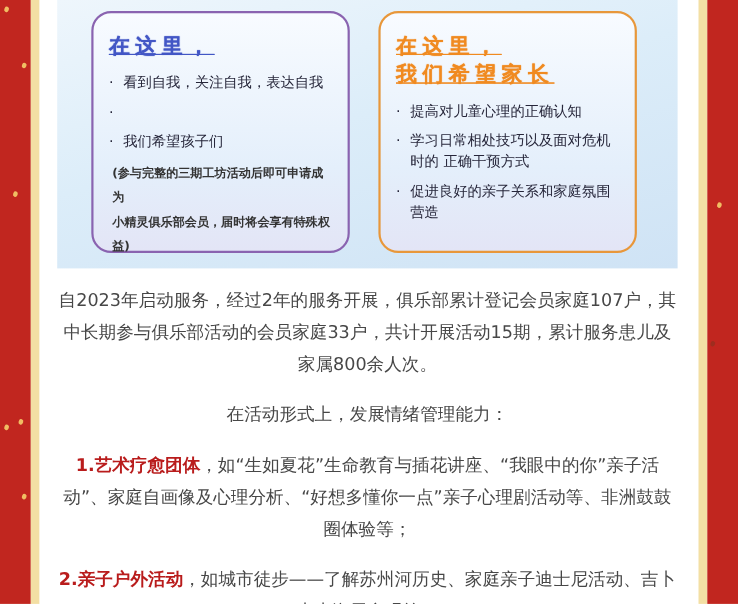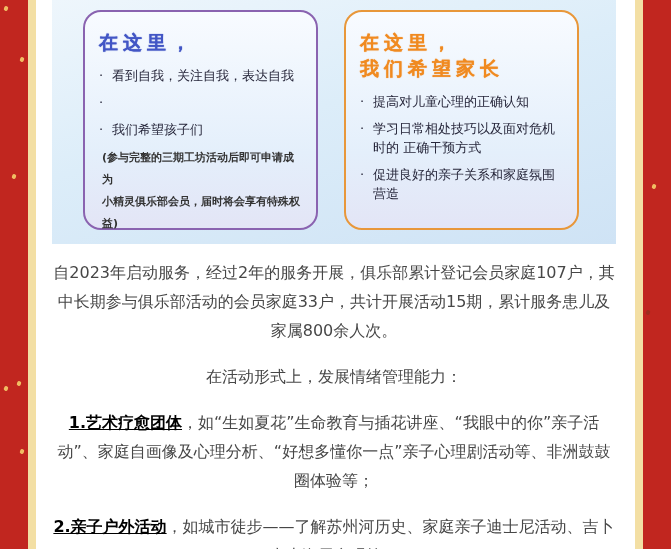--- a/index.html
+++ b/index.html
@@ -21,32 +21,32 @@
 
   
   .banner{position:relative;margin:0 19px 0 16px;width:564px;height:244px;
           background:linear-gradient(165deg,#eef6fc 0%,#dcedf9 45%,#cfe3f5 100%);}
   .card{position:absolute;top:10px;width:235px;height:220px;box-sizing:border-box;
         border:2px solid;border-radius:18px;padding:17px 12px 0 14px;
         background:linear-gradient(180deg,#f8fbff 0%,#e4effb 65%,#e3e5f6 100%);}
   .card-children{left:31px;border-color:#8a63b0;}
   .card-parents{left:292px;border-color:#e8973a;}
   .card h2{margin:0 0 11px;font-size:19px;line-height:26px;font-weight:900;letter-spacing:5px;
-           text-shadow:0 0 1px currentColor;}
+           text-shadow:0 0 1px currentColor;text-decoration:underline;}
   .card-children h2{color:#4256c5;}
   .card-parents h2{color:#f08a20;}
   .card ul{list-style:none;margin:0;padding:0;font-size:13px;color:#26263a;font-weight:500;}
   .card li{display:flex;margin-bottom:8px;line-height:19px;}
   .card li .dot{flex:0 0 13px;text-align:left;color:#26263a;}
   .card .note{margin-top:6px;font-size:11px;font-weight:700;color:#333333;line-height:22px;padding-left:3px;}
 
   
   .article{padding:14px 19px 0 16px;font-size:16px;line-height:29px;color:#474747;}
   .article p{margin:0 0 17px;text-align:center;}
-  .article strong{color:#000000;font-weight:700;text-decoration:underline;}
+  .article strong{color:#b91c1c;font-weight:700;}
 </style>
 </head>
 <body>
 
 <div class="page">
 
   <div class="frame frame-left">
     <span class="speckle" style="left:4px;top:6px;"></span>
     <span class="speckle" style="left:20px;top:57px;"></span>
     <span class="speckle" style="left:12px;top:174px;"></span>

